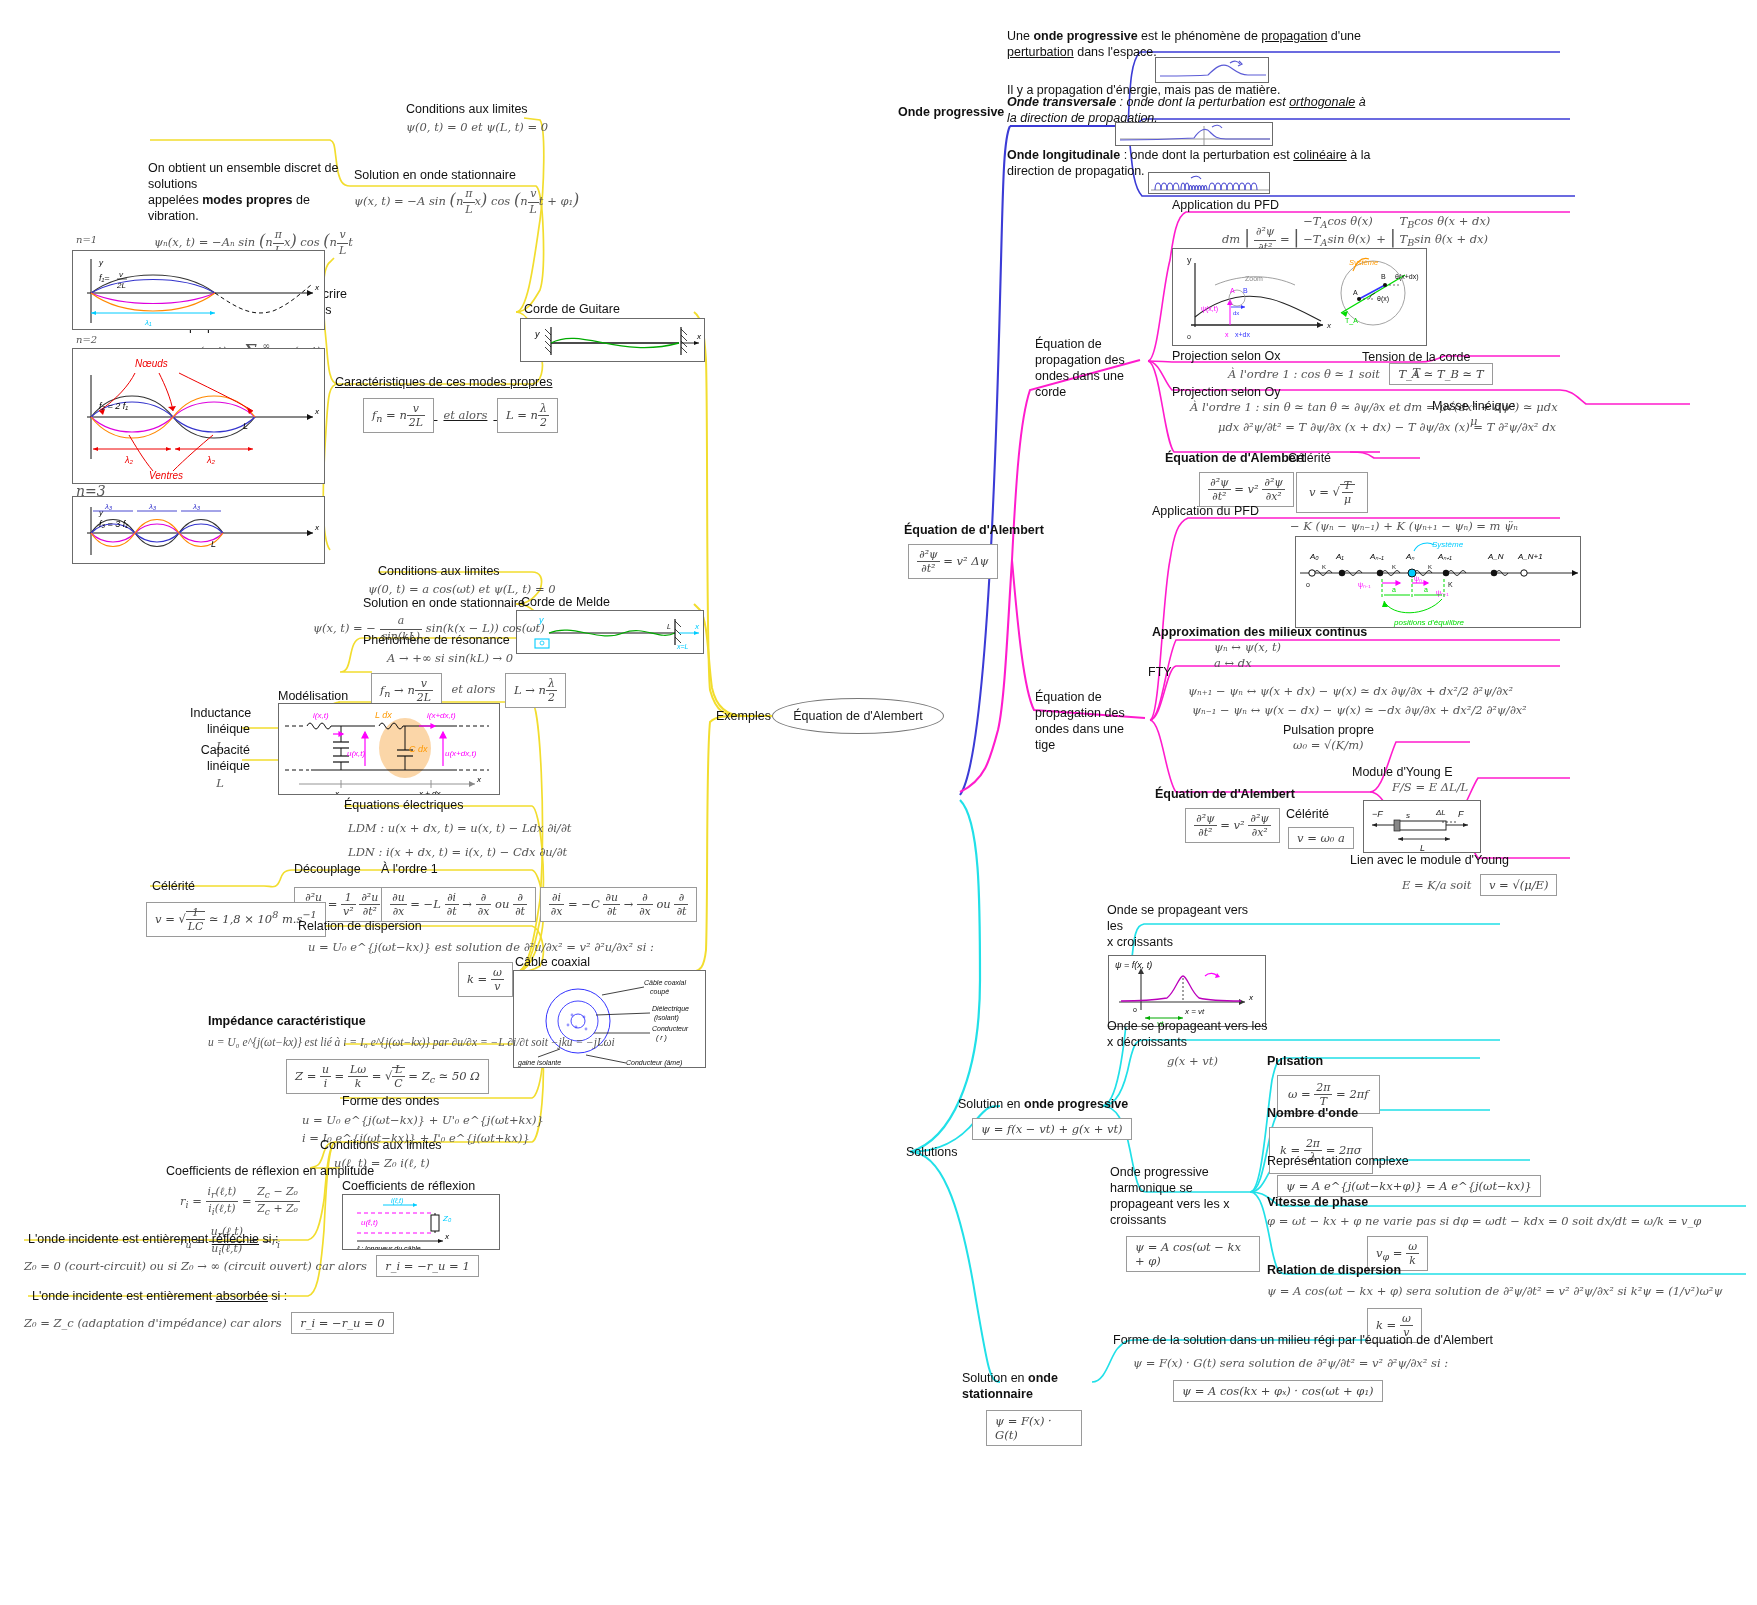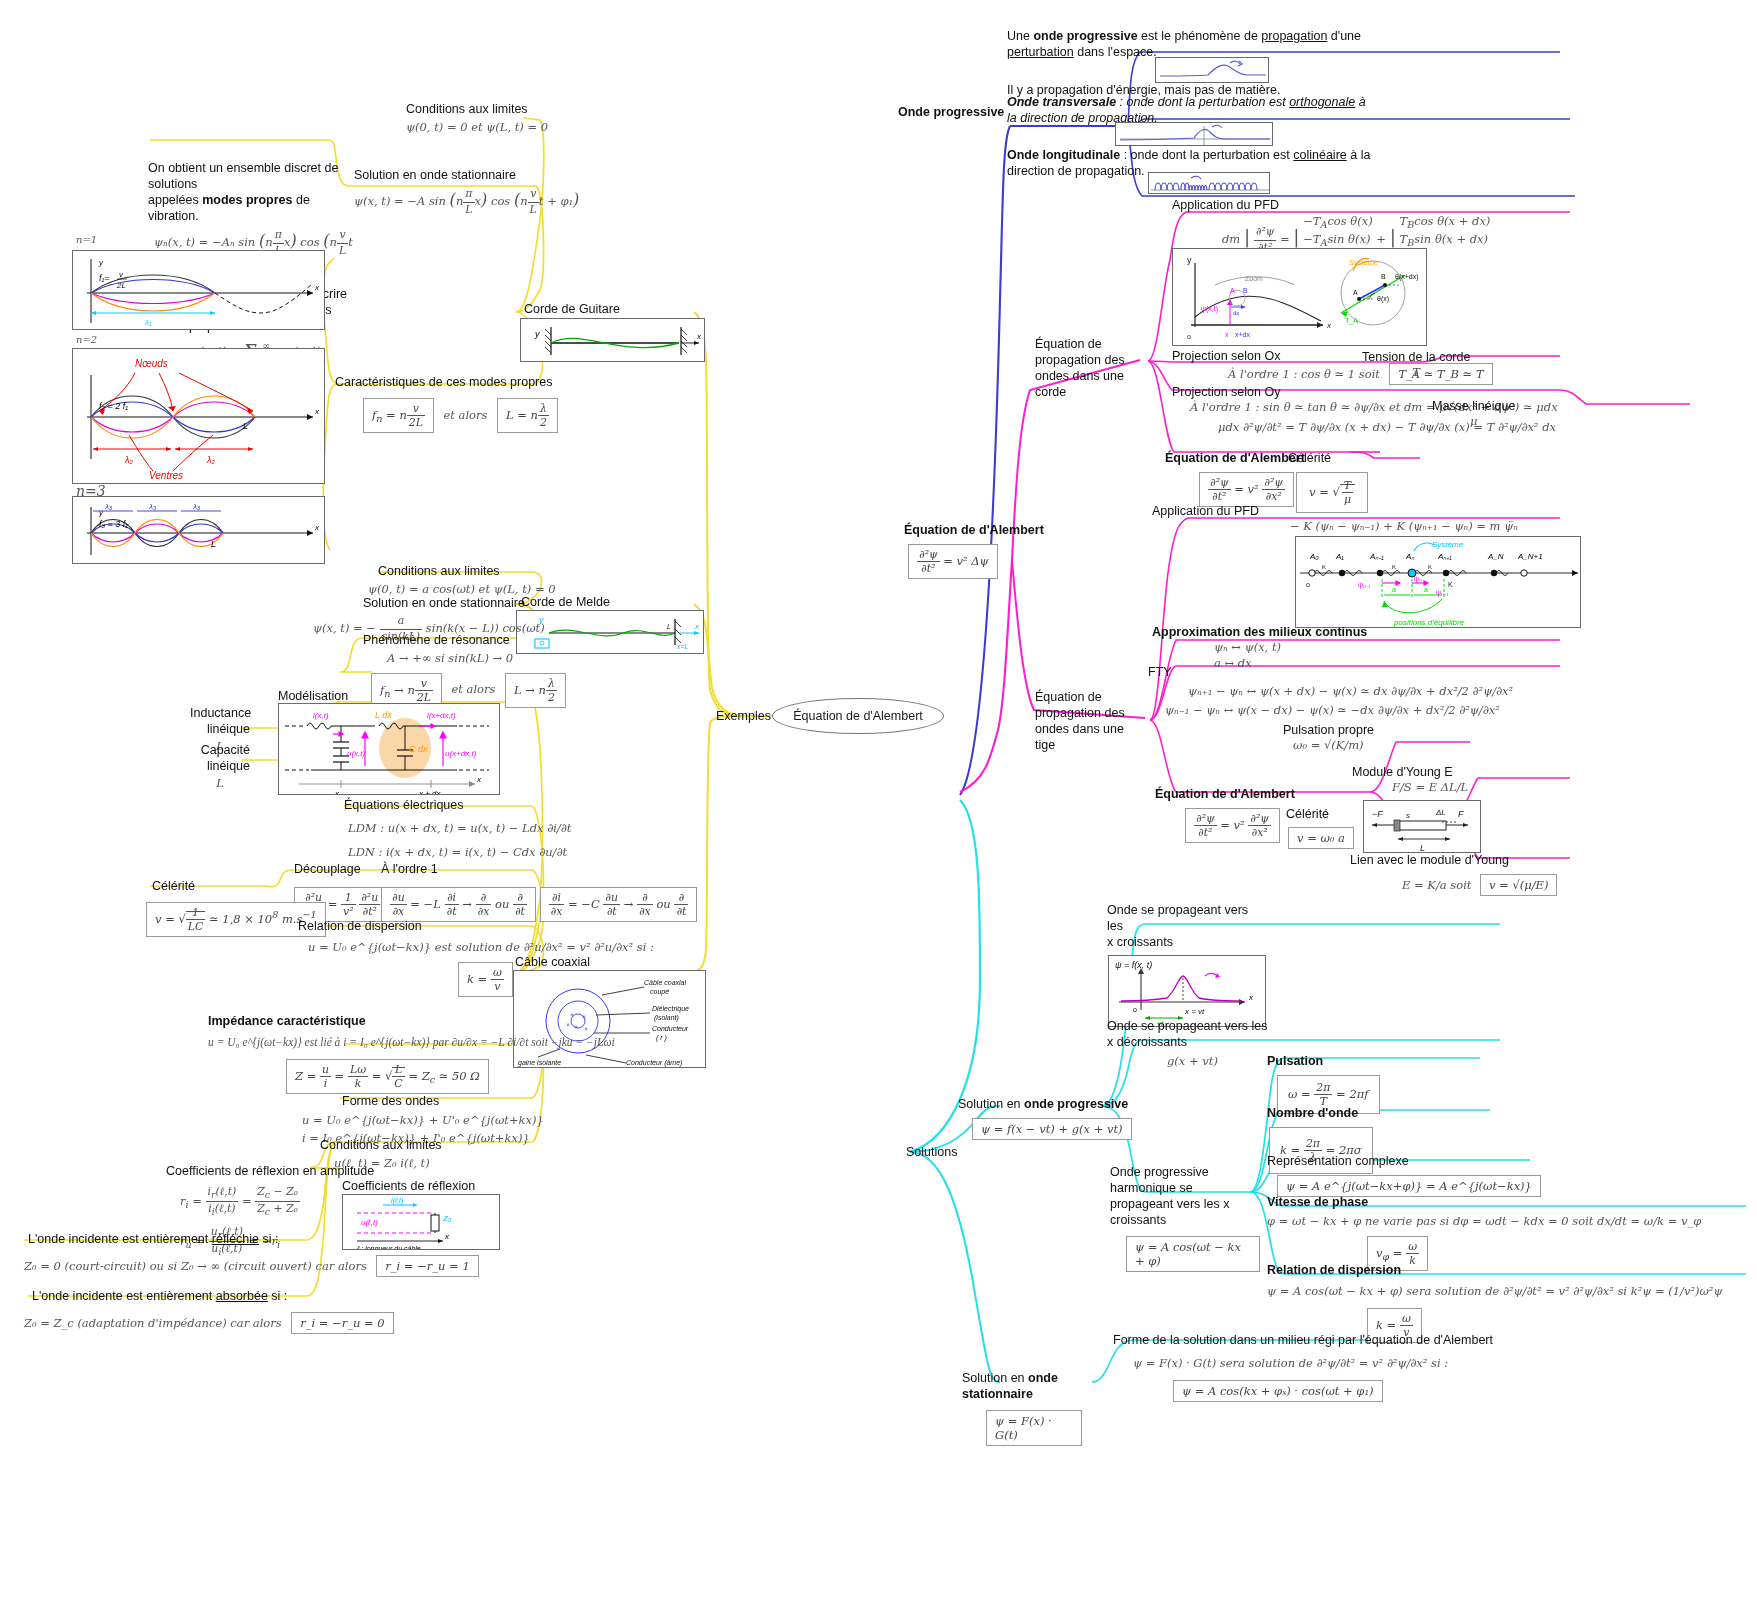--- a/index.html
+++ b/index.html
@@ -381,21 +381,21 @@
 
   <div class="node" style="left:1152px; top:624px;">
     <div class="lbl" style="font-weight:bold;">Approximation des milieux continus</div>
     <div class="math" style="margin-left:62px;">ψₙ ↔ ψ(x, t)
 a ↔ dx</div>
   </div>
 
   <div class="node" style="left:1148px; top:664px;">
     <div class="lbl">FTY</div>
     <div class="math" style="margin-left:40px; margin-top:4px;">ψₙ₊₁ − ψₙ ↔ ψ(x + dx) − ψ(x) ≃ dx ∂ψ/∂x + dx²/2 ∂²ψ/∂x²</div>
-    <div class="math" style="margin-left:17px; margin-top:3px;">ψₙ₋₁ − ψₙ ↔ ψ(x − dx) − ψ(x) ≃ −dx ∂ψ/∂x + dx²/2 ∂²ψ/∂x²</div>
+    <div class="math" style="margin-left:44px; margin-top:3px;">ψₙ₋₁ − ψₙ ↔ ψ(x − dx) − ψ(x) ≃ −dx ∂ψ/∂x + dx²/2 ∂²ψ/∂x²</div>
   </div>
 
   <div class="node" style="left:1283px; top:722px;">
     <div class="lbl">Pulsation propre</div>
     <div class="math" style="margin-left:10px;">ω₀ = √(K/m)</div>
   </div>
 
   <div class="node" style="left:1155px; top:786px;">
     <div class="lbl" style="font-weight:bold;">Équation de d'Alembert</div>
     <div class="boxed" style="margin-top:6px; margin-left:30px;">
@@ -571,21 +571,21 @@
       <line x1="64" y1="14" x2="104" y2="14" stroke="#33c" stroke-width="0.9"></line>
       <line x1="108" y1="14" x2="148" y2="14" stroke="#33c" stroke-width="0.9"></line>
       <text x="32" y="12" font-size="8" fill="#33c" font-style="italic">λ₃</text>
       <text x="76" y="12" font-size="8" fill="#33c" font-style="italic">λ₃</text>
       <text x="120" y="12" font-size="8" fill="#33c" font-style="italic">λ₃</text>
       <text x="138" y="50" font-size="9" font-style="italic">L</text>
       <text x="26" y="30" font-size="9" font-style="italic">f₃ = 3 f₁</text>
     </svg>
   </div>
 
-  <div class="node" style="left:335px; top:374px;">
+  <div class="node" style="left:335px; top:374px;text-decoration:underline;">
     <div class="lbl">Caractéristiques de ces modes propres</div>
     <div style="margin-top:8px; margin-left:28px;">
       <span class="boxed">f<sub>n</sub> = n<span class="frac"><span class="n">v</span><span class="d">2L</span></span></span>
       <span class="math" style="margin:0 6px;">et alors</span>
       <span class="boxed">L = n<span class="frac"><span class="n">λ</span><span class="d">2</span></span></span>
     </div>
   </div>
 
   <div class="node" style="left:521px; top:594px;">
     <div class="lbl">Corde de Melde</div>

